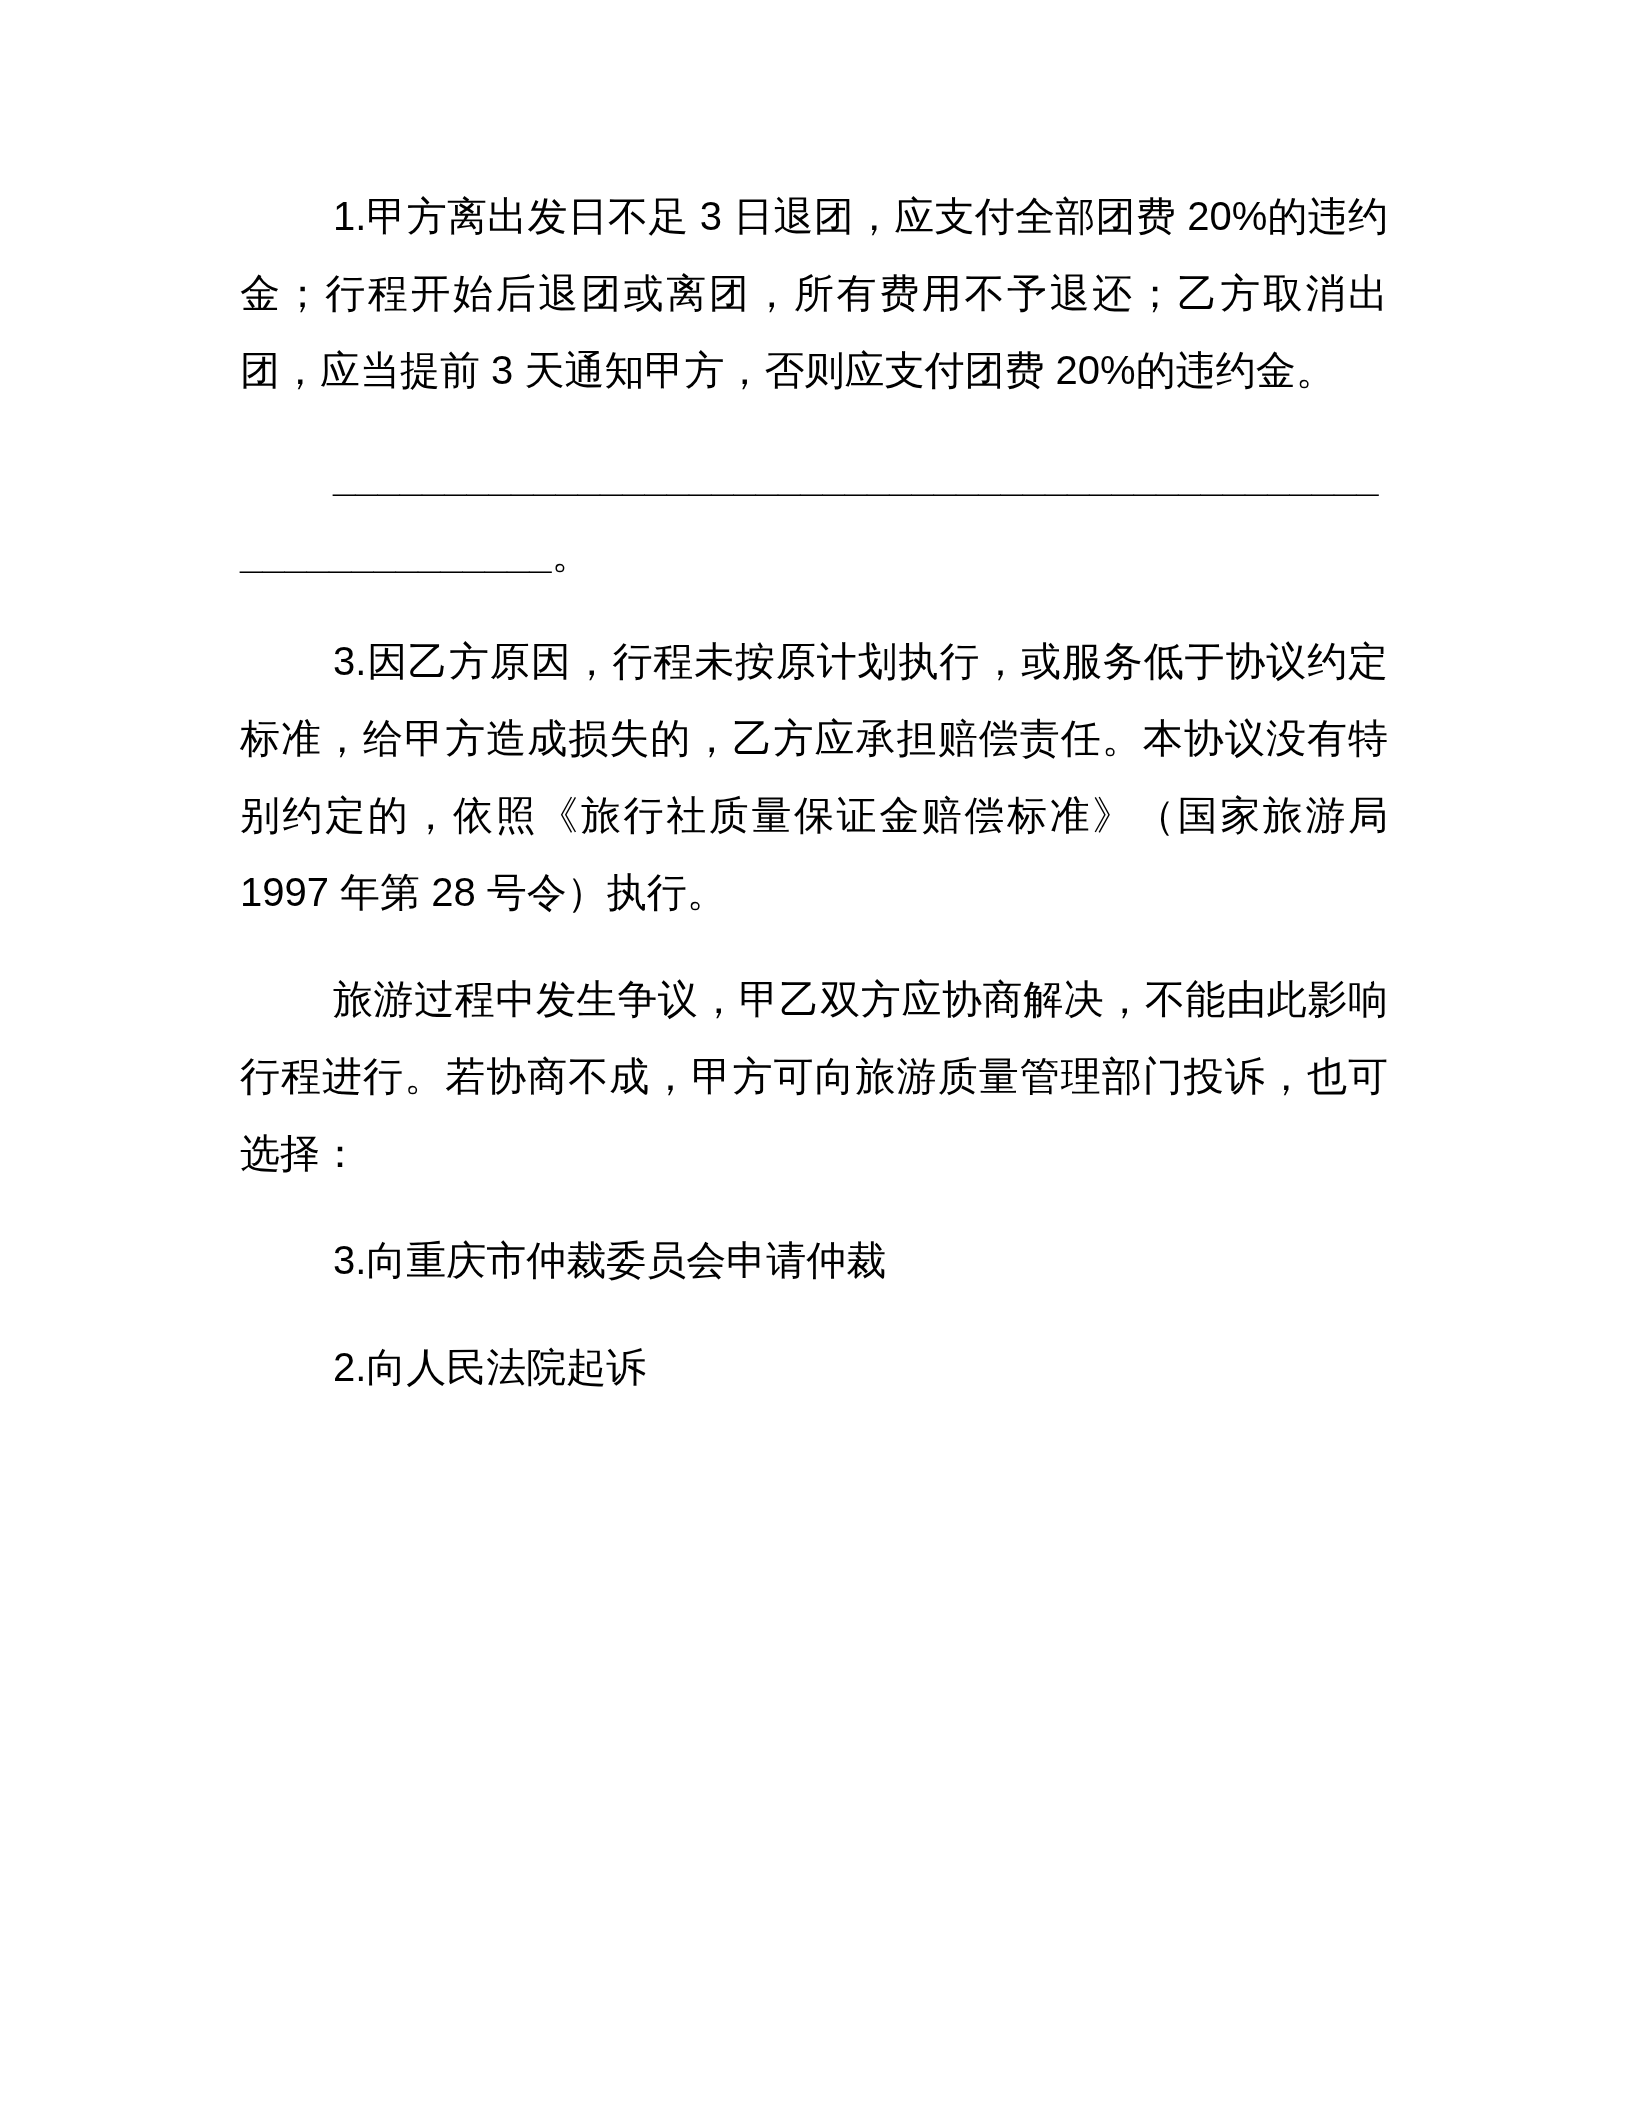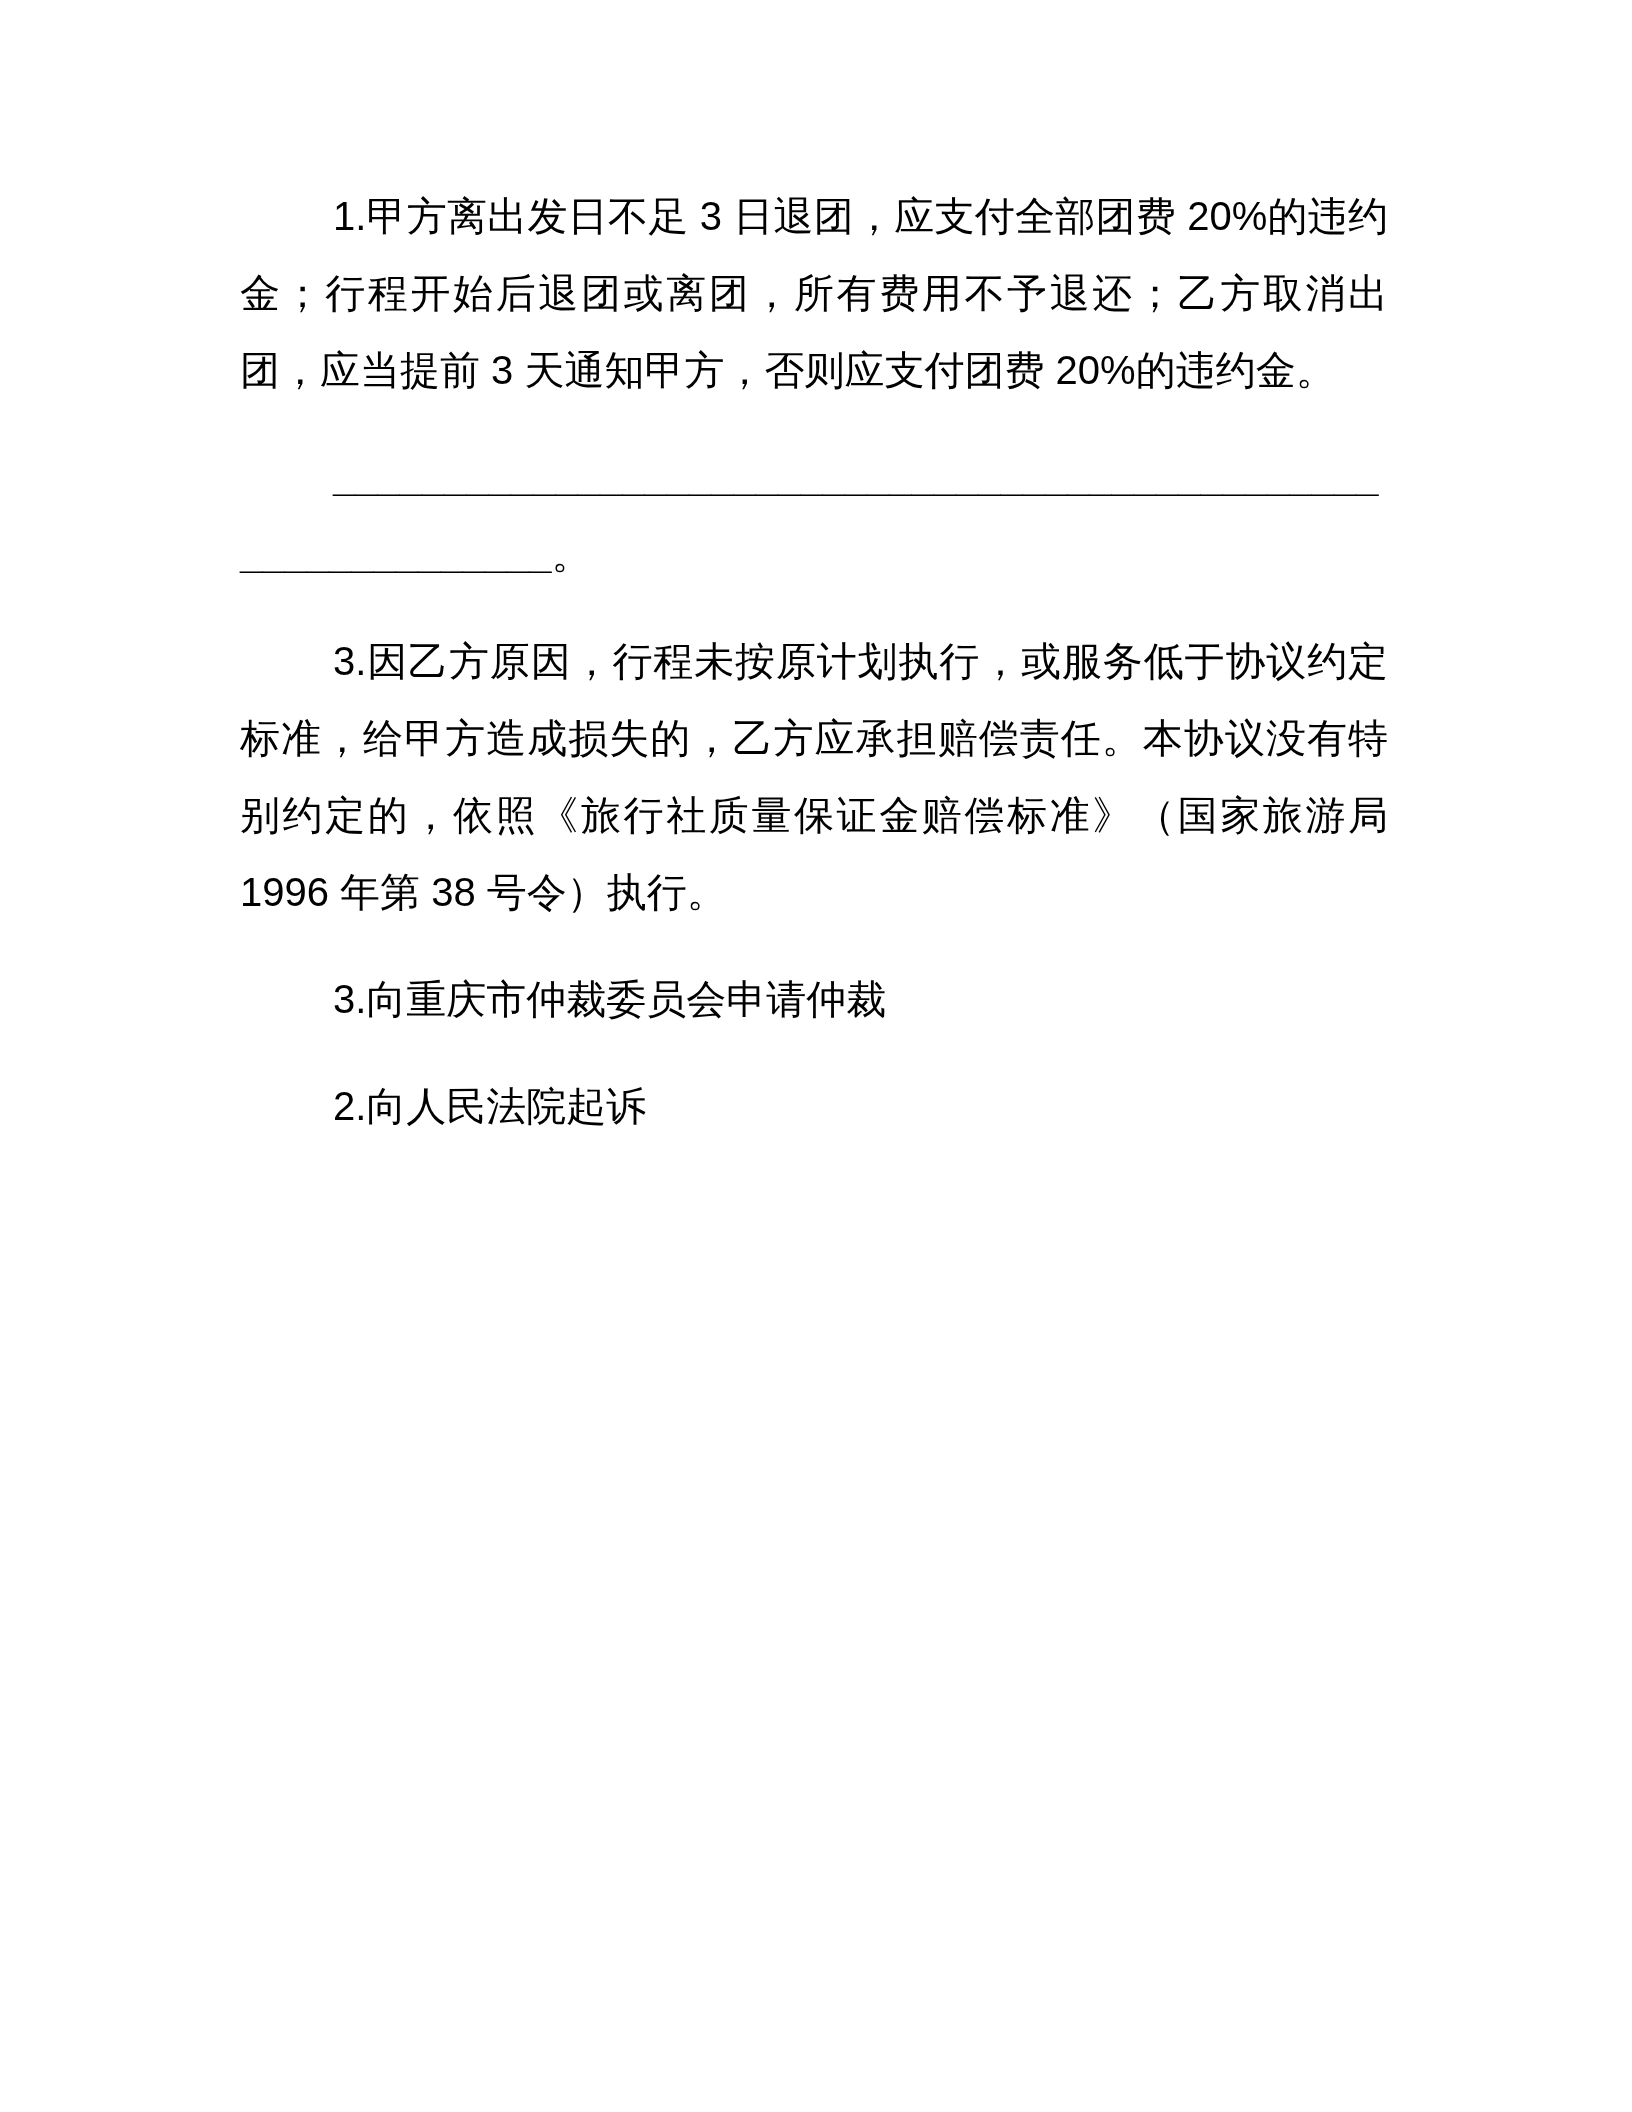--- a/index.html
+++ b/index.html
@@ -42,24 +42,25 @@
 <body>
 
 <div class="page">
   <div class="doc-content">
 
     <p class="para">1.甲方离出发日不足 3 日退团，应支付全部团费 20%的违约金；行程开始后退团或离团，所有费用不予退还；乙方取消出团，应当提前 3 天通知甲方，否则应支付团费 20%的违约金。</p>
 
     <p class="para"><span class="blank">_____________________________________________________________</span><span>。</span></p>
 
 
-    <p class="para">3.因乙方原因，行程未按原计划执行，或服务低于协议约定标准，给甲方造成损失的，乙方应承担赔偿责任。本协议没有特别约定的，依照《旅行社质量保证金赔偿标准》（国家旅游局 1996 年第 38 号令）执行。</p>
+    <p class="para">3.因乙方原因，行程未按原计划执行，或服务低于协议约定标准，给甲方造成损失的，乙方应承担赔偿责任。本协议没有特别约定的，依照《旅行社质量保证金赔偿标准》（国家旅游局 1997 年第 28 号令）执行。</p>
 
 
 
+    <p class="para">旅游过程中发生争议，甲乙双方应协商解决，不能由此影响行程进行。若协商不成，甲方可向旅游质量管理部门投诉，也可选择：</p>
 
     <p class="para">3.向重庆市仲裁委员会申请仲裁</p>
 
     <p class="para">2.向人民法院起诉</p>
 
 
   </div>
 </div>
 
 </body></html>

